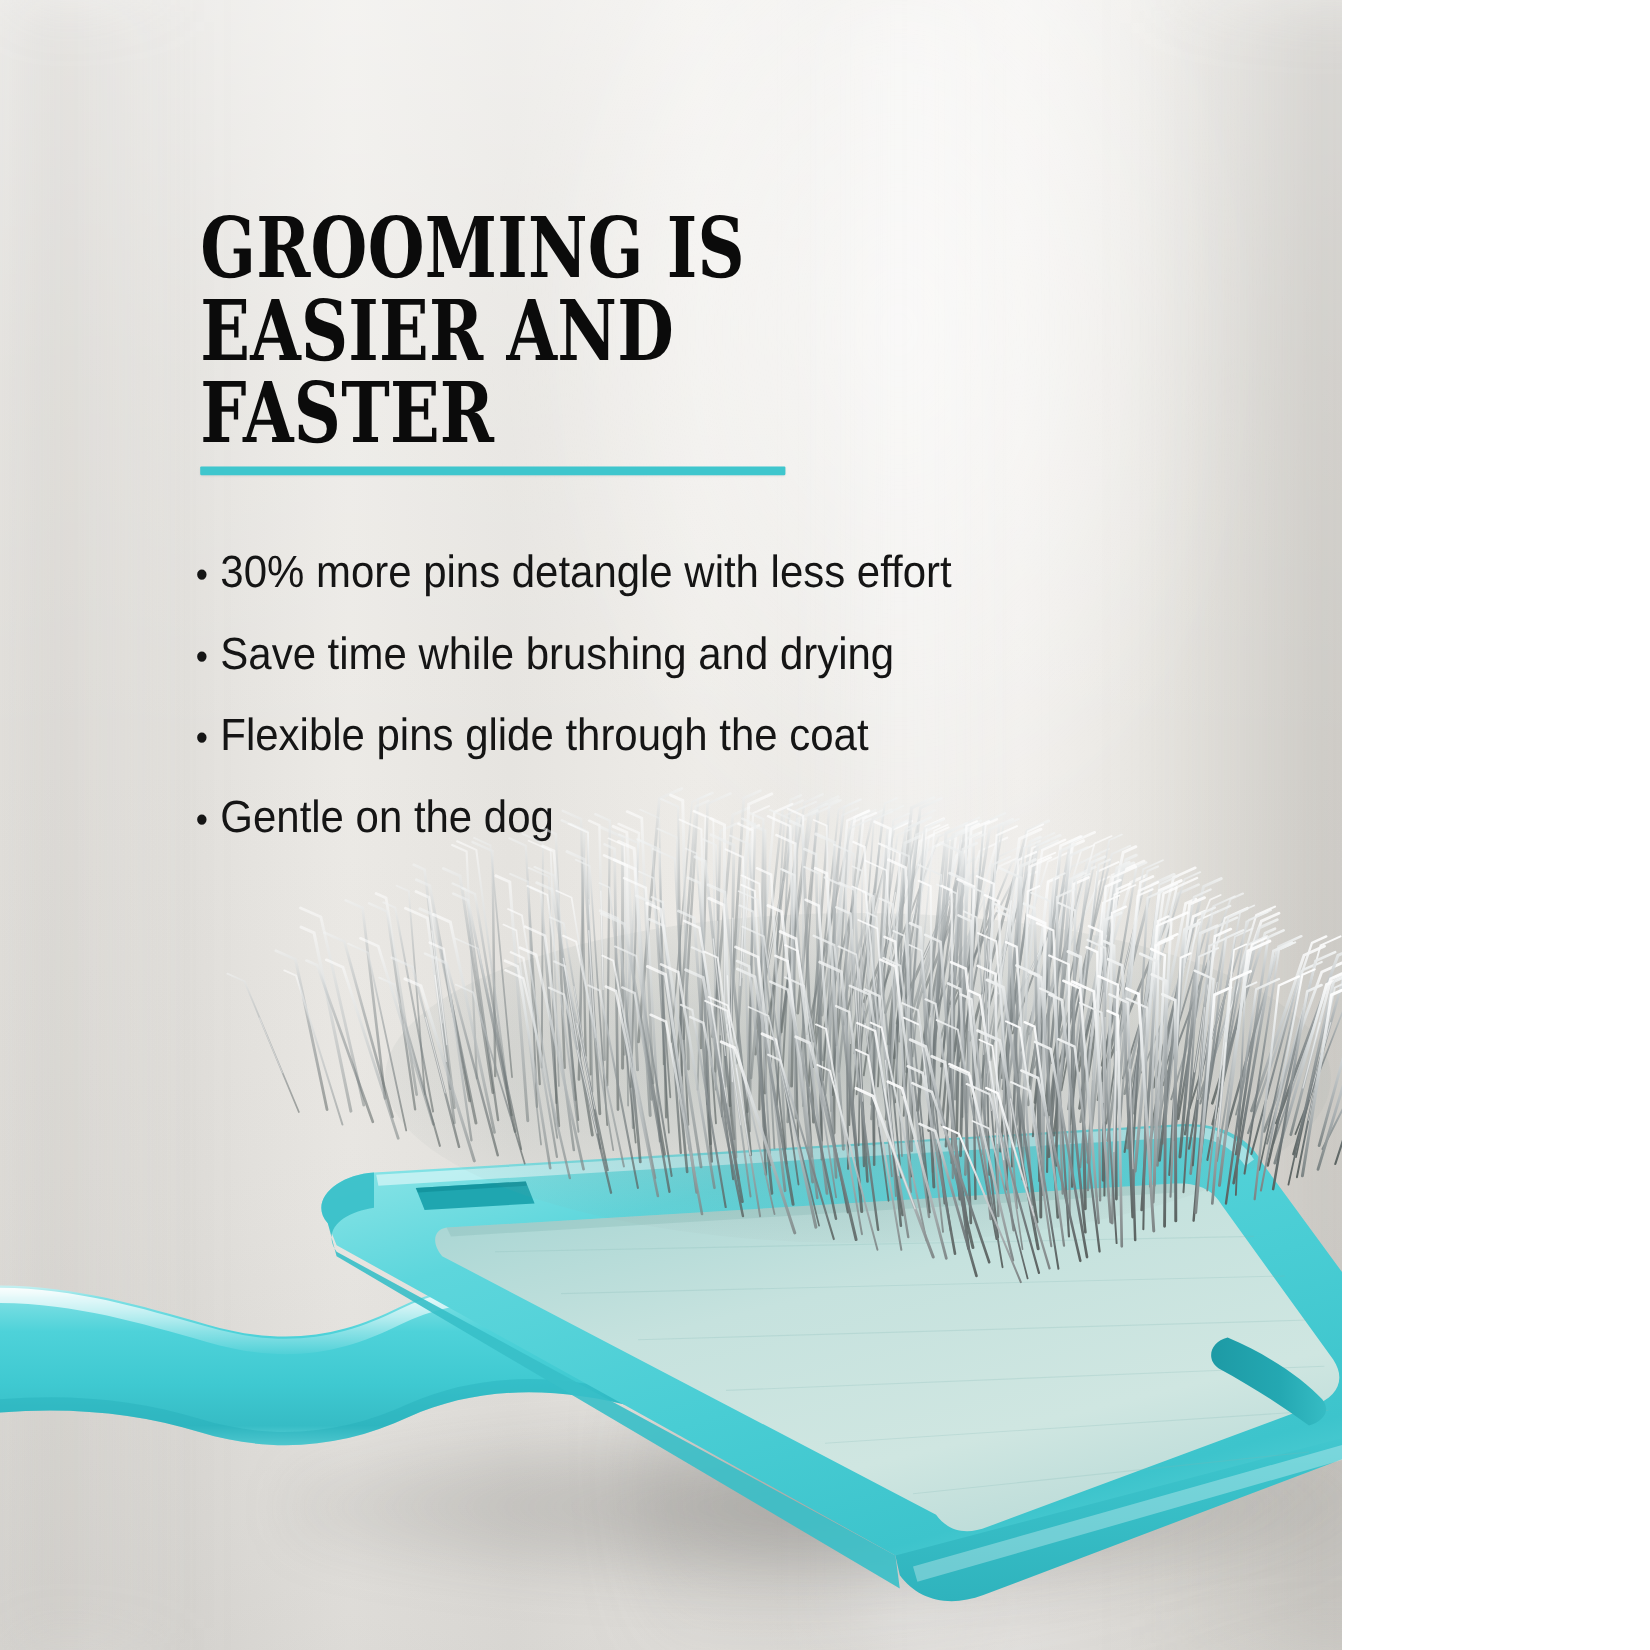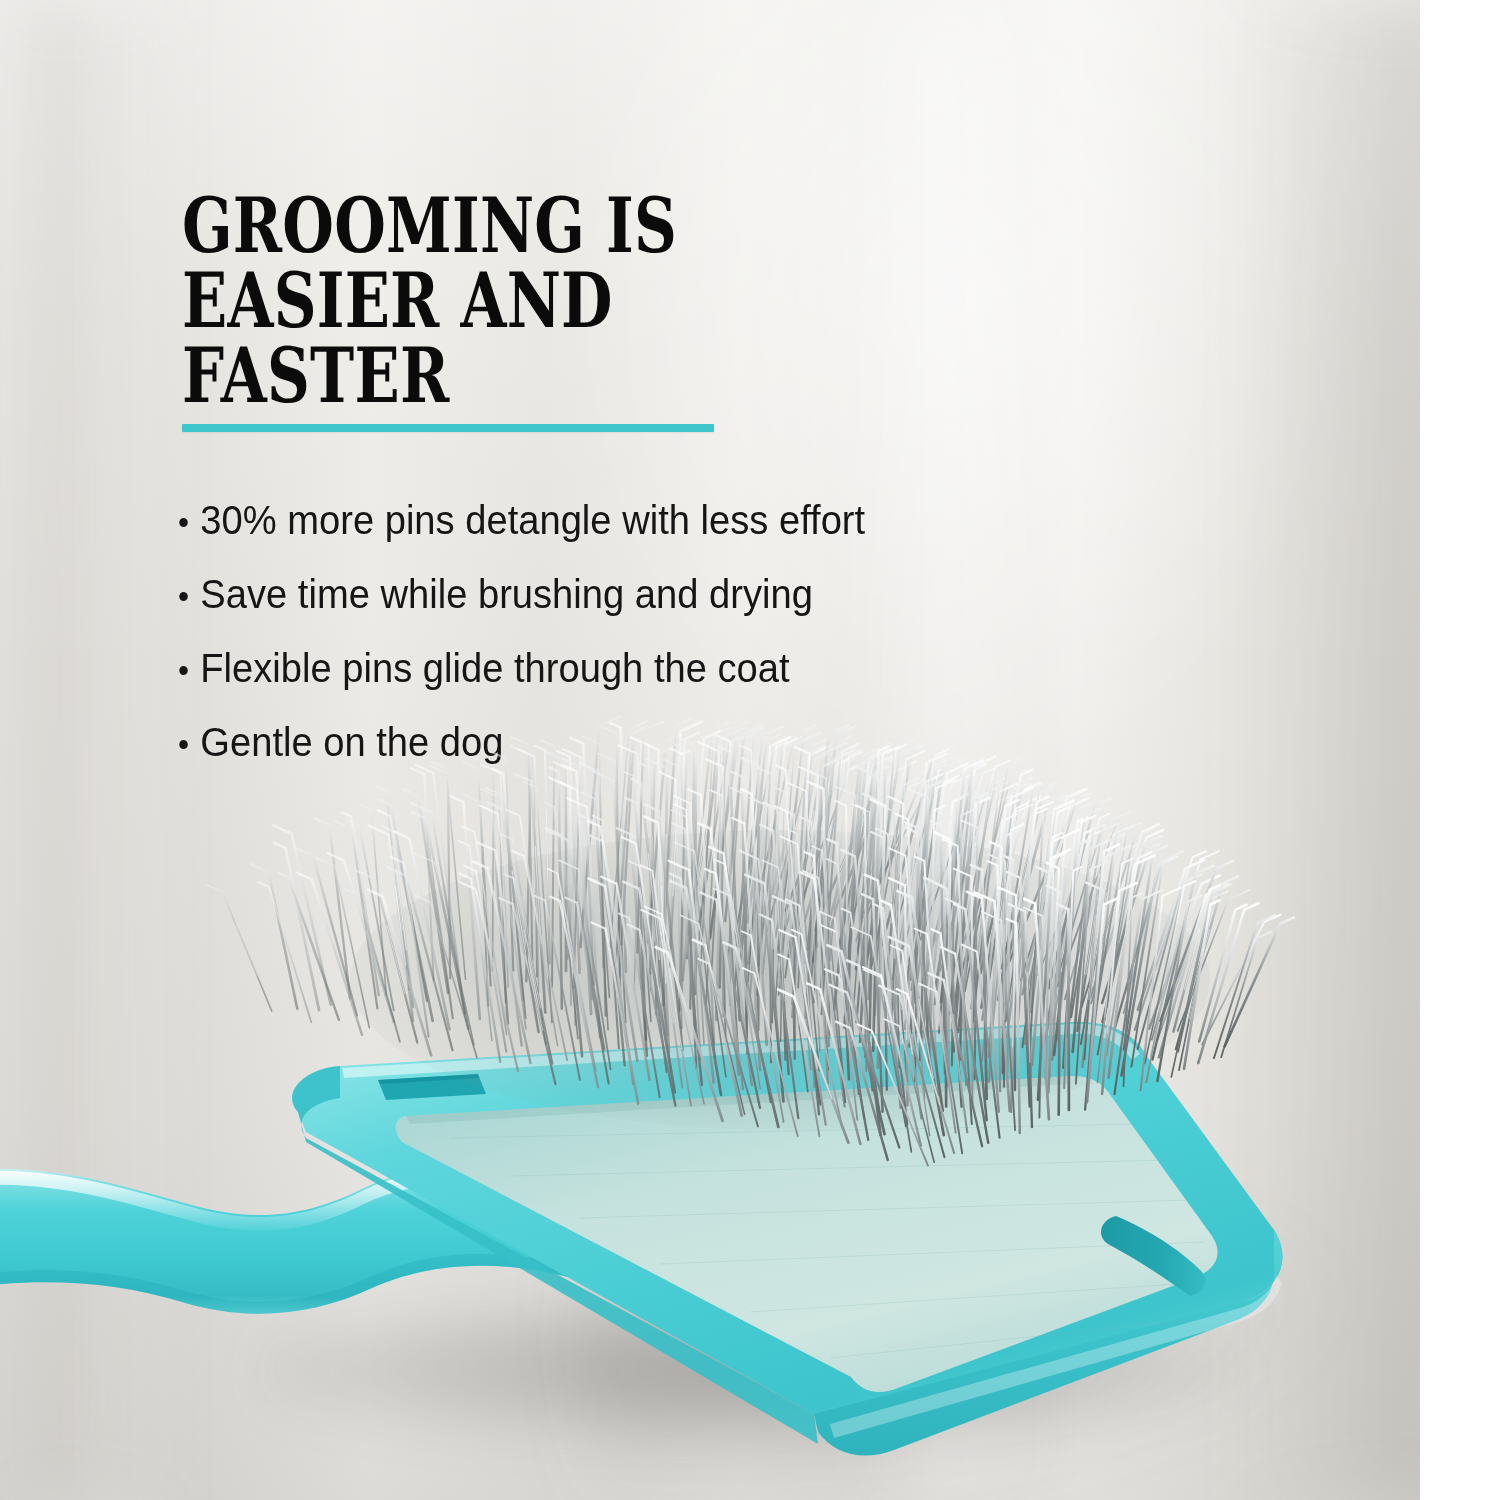--- a/index.html
+++ b/index.html
@@ -4,21 +4,21 @@
 <title>Grooming Product Feature Panel</title>
 <style>
   html, body {
     margin: 0;
     padding: 0;
     background: #ffffff;
   }
 
   #stage {
     position: relative;
-    width: 1420px;
+    width: 1220px;
     height: 1500px;
     overflow: hidden;
     font-family: "Liberation Sans", "DejaVu Sans", sans-serif;
     background: #e7e5e1;
   }
 
   
   .bg-base {
     position: absolute;
     inset: 0;

